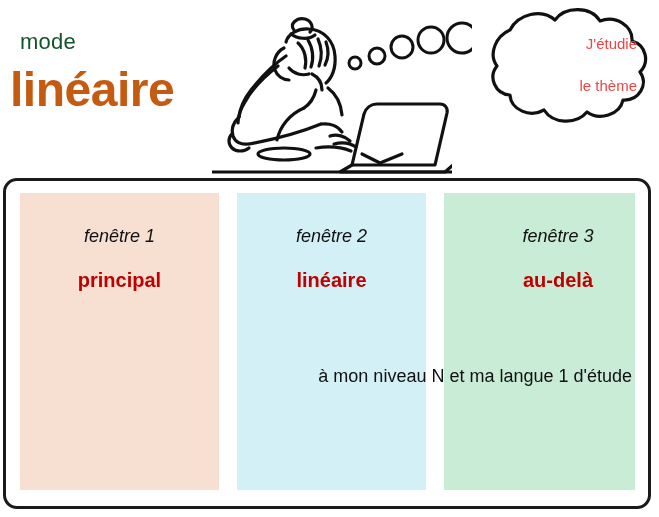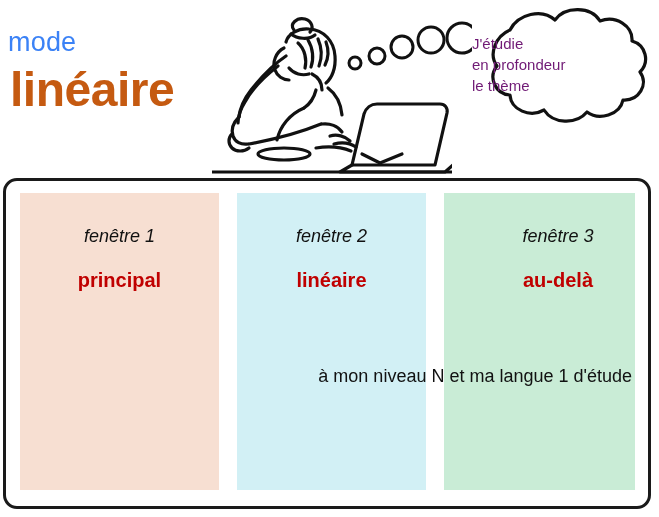--- a/index.html
+++ b/index.html
@@ -18,25 +18,25 @@
 
   
   #header {
     position: absolute;
     left: 0; top: 0;
     width: 659px;
     height: 178px;
   }
   #mode-label {
     position: absolute;
-    left: 8px;
+    left: 20px;
     top: 30px;
-    font-size: 27px;
+    font-size: 22px;
     line-height: 24px;
-    color: #3b82f6;
+    color: #14532d;
     letter-spacing: 0.2px;
   }
   #mode-title {
     position: absolute;
     left: 10px;
     top: 62px;
     font-size: 48px;
     line-height: 56px;
     font-weight: bold;
     color: #c55a11;
@@ -63,24 +63,24 @@
     left: 452px;
     top: 6px;
     width: 203px;
     height: 128px;
   }
   #cloud-text {
     position: absolute;
     left: 472px;
     top: 33px;
     width: 165px;
-    text-align: left;
+    text-align: right;
     font-size: 15px;
     line-height: 21px;
-    color: #701a75;
+    color: #ef4444;
   }
 
   
   #panel {
     position: absolute;
     left: 3px;
     top: 178px;
     width: 648px;
     height: 331px;
     border: 3px solid #1a1a1a;
@@ -209,21 +209,21 @@
              c9,12 -1,29 -17,28
              c-3,15 -24,21 -36,12
              c-11,13 -34,12 -43,-2
              c-14,8 -33,0 -34,-15
              c-15,-1 -22,-18 -13,-29
              c-9,-12 -1,-30 13,-36 z" fill="#ffffff" stroke="#111111" stroke-width="3.2" stroke-linejoin="round"></path>
   </svg>
 
   <div id="cloud-text">
     <span>J'étudie</span><br>
-    <span>en profondeur</span><br>
+    <br>
     <span>le thème</span>
   </div>
 </div>
 
 <div id="panel"></div>
 
 <div class="column" id="column-1" style="background: rgb(247, 223, 210);"></div>
 <div class="column" id="column-2" style="background: rgb(210, 240, 245);"></div>
 <div class="column" id="column-3" style="background: rgb(201, 236, 214);"></div>
 

